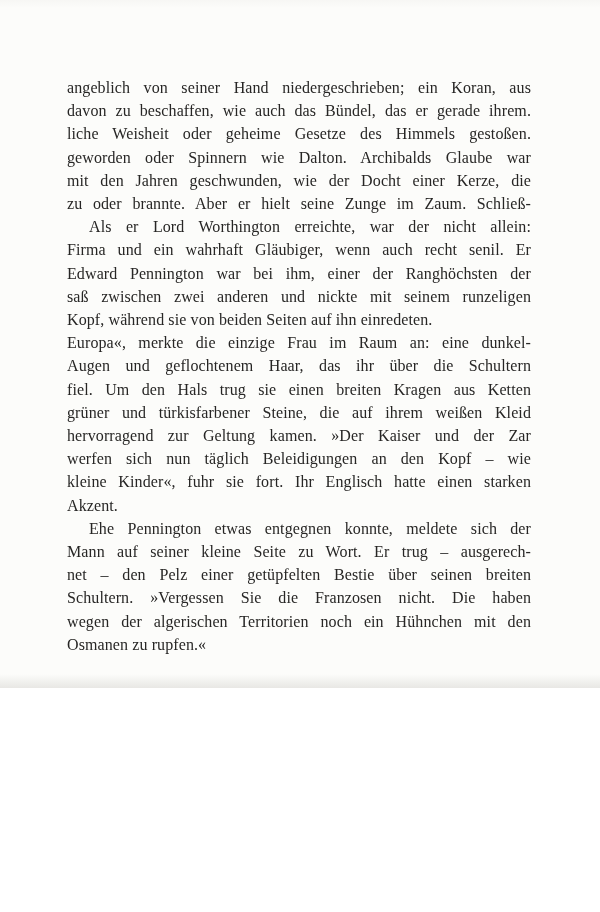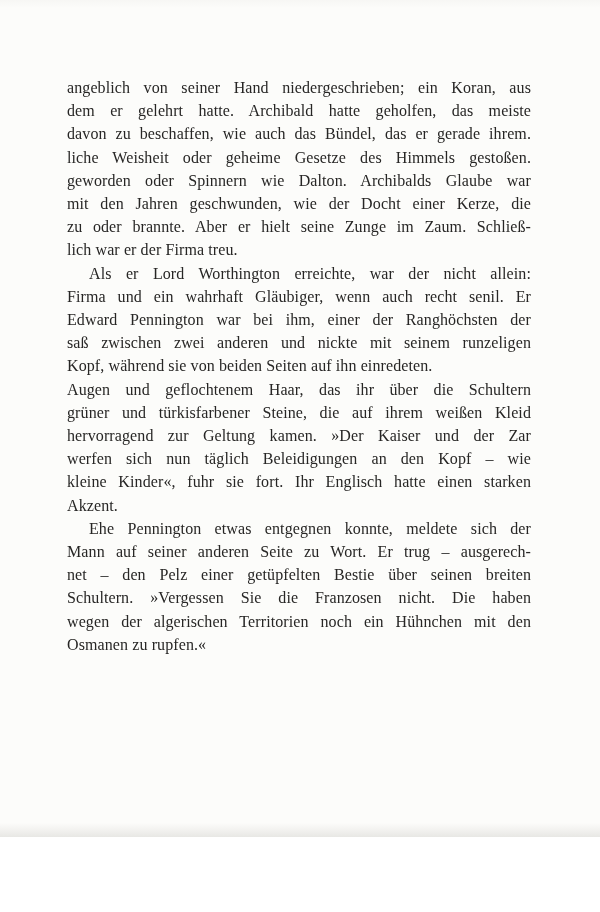--- a/index.html
+++ b/index.html
@@ -3,21 +3,21 @@
 <meta charset="utf-8">
 <style>
   html, body {
     margin: 0;
     padding: 0;
     background: #ffffff;
   }
   .book-page {
     position: relative;
     width: 600px;
-    height: 837px;
+    height: 688px;
     background: #fcfcfa;
     overflow: hidden;
     font-family: "Liberation Serif", "DejaVu Serif", serif;
     color: #272625;
   }
   .text-block {
     position: absolute;
     top: 76px;
     left: 67px;
     width: 464px;
@@ -72,46 +72,46 @@
   }
 </style>
 </head>
 <body>
 
 <div class="book-page" style="background: rgb(252, 252, 250); color: rgb(39, 38, 37);">
   <div class="top-fade"></div>
   <div class="text-block">
       <div class="paragraph">
         <div class="line">angeblich von seiner Hand niedergeschrieben; ein Koran, aus</div>
-        <div class="line">dem er gelehrt hatte. Archibald hatte geholfen, das meiste</div>
         <div class="line">davon zu beschaffen, wie auch das Bündel, das er gerade ihrem.</div>
         <div class="line">liche Weisheit oder geheime Gesetze des Himmels gestoßen.</div>
         <div class="line">geworden oder Spinnern wie Dalton. Archibalds Glaube war</div>
         <div class="line">mit den Jahren geschwunden, wie der Docht einer Kerze, die</div>
         <div class="line">zu oder brannte. Aber er hielt seine Zunge im Zaum. Schließ-</div>
-        <div class="line last">lich war er der Firma treu.</div>
       </div>
       <div class="paragraph">
         <div class="line indent">Als er Lord Worthington erreichte, war der nicht allein:</div>
         <div class="line">Firma und ein wahrhaft Gläubiger, wenn auch recht senil. Er</div>
         <div class="line">Edward Pennington war bei ihm, einer der Ranghöchsten der</div>
         <div class="line">saß zwischen zwei anderen und nickte mit seinem runzeligen</div>
         <div class="line last">Kopf, während sie von beiden Seiten auf ihn einredeten.</div>
       </div>
       <div class="paragraph">
+        <div class="line">Europa«, merkte die einzige Frau im Raum an: eine dunkel-</div>
         <div class="line">Augen und geflochtenem Haar, das ihr über die Schultern</div>
+        <div class="line">fiel. Um den Hals trug sie einen breiten Kragen aus Ketten</div>
         <div class="line">grüner und türkisfarbener Steine, die auf ihrem weißen Kleid</div>
         <div class="line">hervorragend zur Geltung kamen. »Der Kaiser und der Zar</div>
         <div class="line">werfen sich nun täglich Beleidigungen an den Kopf – wie</div>
         <div class="line">kleine Kinder«, fuhr sie fort. Ihr Englisch hatte einen starken</div>
         <div class="line last">Akzent.</div>
       </div>
       <div class="paragraph">
         <div class="line indent">Ehe Pennington etwas entgegnen konnte, meldete sich der</div>
-        <div class="line">Mann auf seiner anderen Seite zu Wort. Er trug – ausgerech-</div>
+        <div class="line">Mann auf seiner kleine Seite zu Wort. Er trug – ausgerech-</div>
         <div class="line">net – den Pelz einer getüpfelten Bestie über seinen breiten</div>
         <div class="line">Schultern. »Vergessen Sie die Franzosen nicht. Die haben</div>
         <div class="line">wegen der algerischen Territorien noch ein Hühnchen mit den</div>
         <div class="line last">Osmanen zu rupfen.«</div>
       </div>
     </div>
   <div class="page-number">14</div>
   <div class="scan-shadow"></div>
 </div>
 

